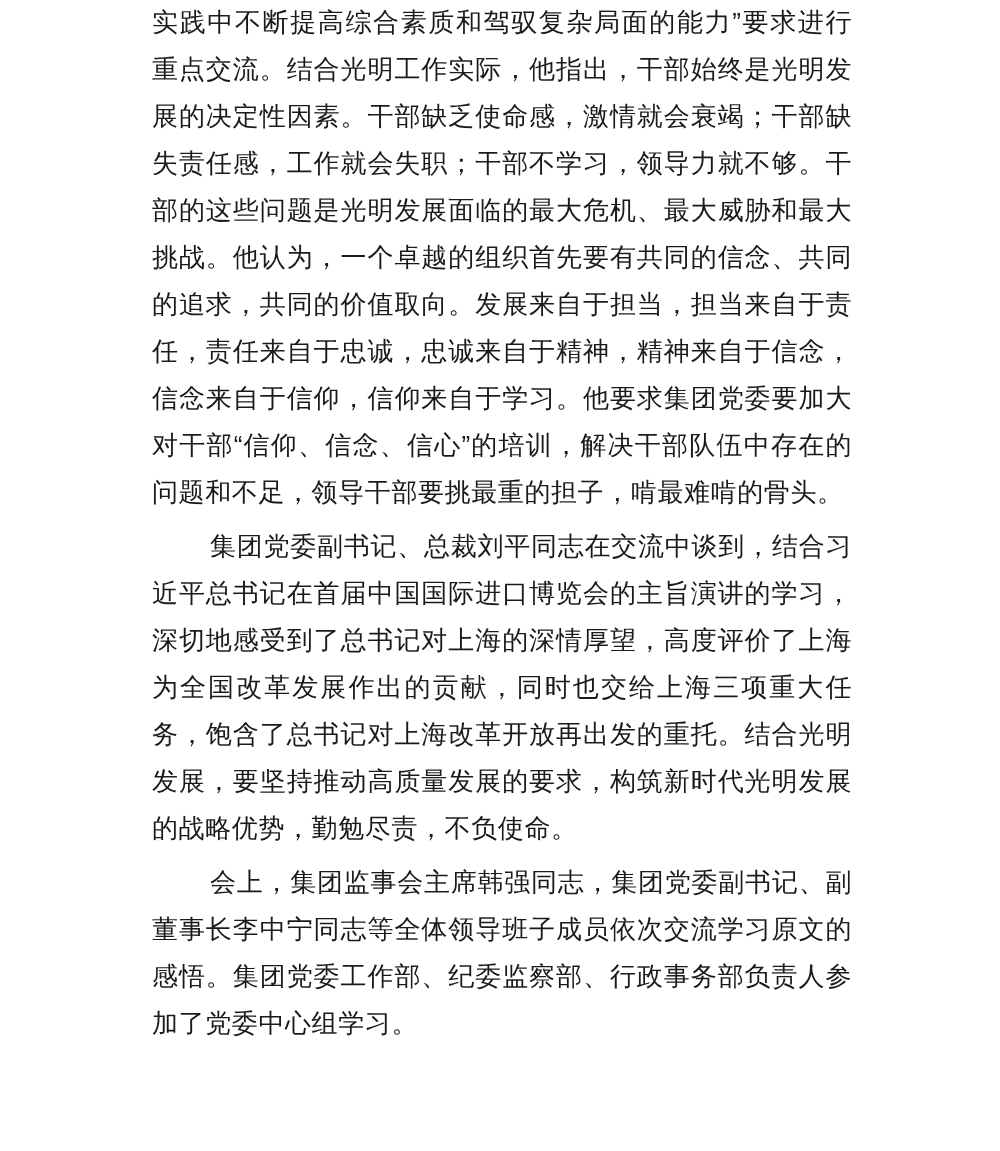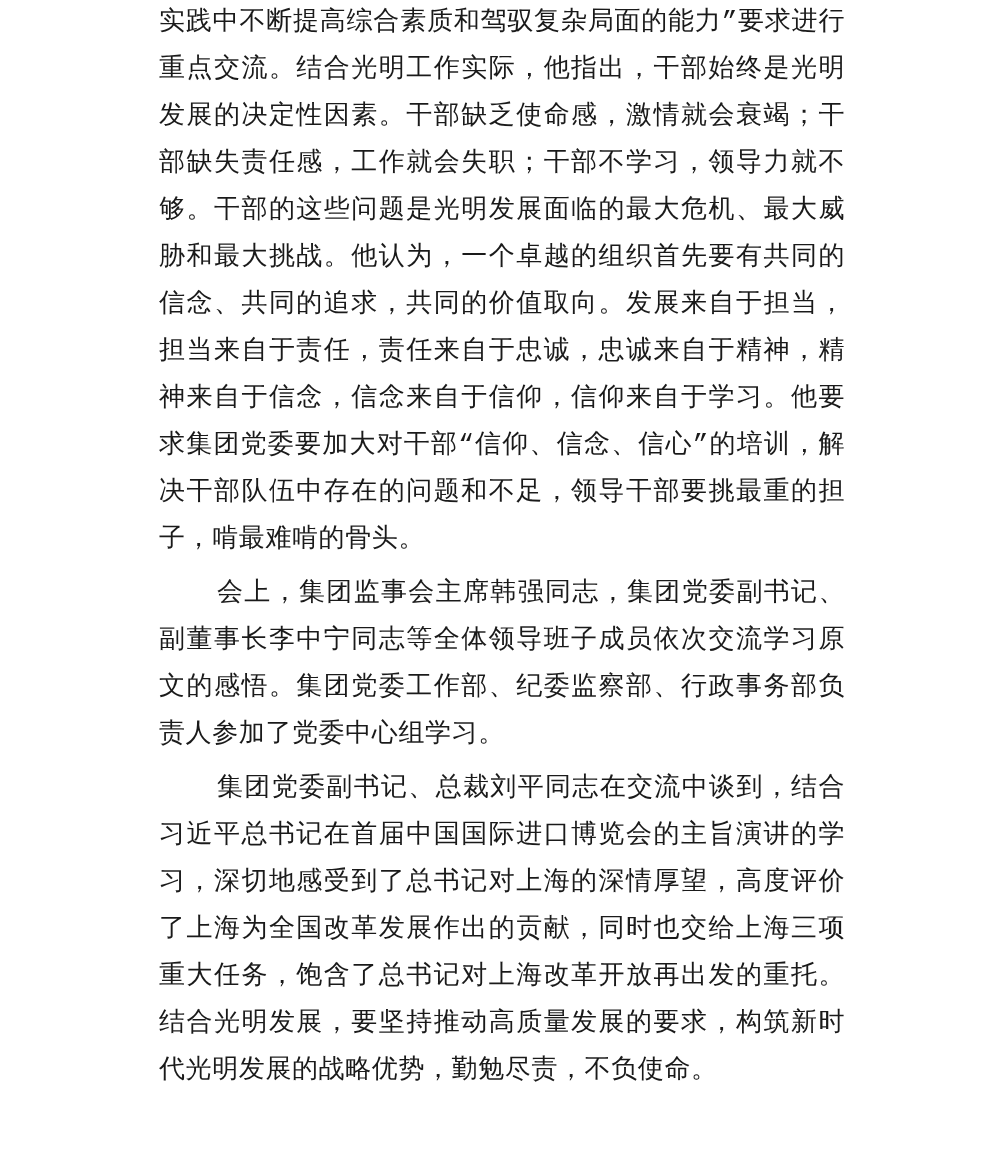--- a/index.html
+++ b/index.html
@@ -13,38 +13,38 @@
       overflow: hidden;
       position: relative;
     }
     .page {
       position: absolute;
       left: 152px;
       top: 0px;
       width: 700px;
     }
     .para {
-      margin: 7px;
+      margin: 0;
       padding: 0;
-      font-family: Liberation Mono, monospace;
+      font-family: Liberation Sans, sans-serif;
       font-size: 26px;
       line-height: 47px;
       color: #1a1a1a;
       text-align: justify;
       text-justify: inter-character;
       letter-spacing: 0.6px;
     }
     .para.first {
       margin-top: -1px;
     }
     .para.indent {
       text-indent: 58px;
       margin-top: 7px;
     }
   </style>
 </head>
 <body>
 
 <div class="page">
   <p class="para first">实践中不断提高综合素质和驾驭复杂局面的能力”要求进行重点交流。结合光明工作实际，他指出，干部始终是光明发展的决定性因素。干部缺乏使命感，激情就会衰竭；干部缺失责任感，工作就会失职；干部不学习，领导力就不够。干部的这些问题是光明发展面临的最大危机、最大威胁和最大挑战。他认为，一个卓越的组织首先要有共同的信念、共同的追求，共同的价值取向。发展来自于担当，担当来自于责任，责任来自于忠诚，忠诚来自于精神，精神来自于信念，信念来自于信仰，信仰来自于学习。他要求集团党委要加大对干部“信仰、信念、信心”的培训，解决干部队伍中存在的问题和不足，领导干部要挑最重的担子，啃最难啃的骨头。</p>
+  <p class="para indent">集团党委副书记、总裁刘平同志在交流中谈到，结合习近平总书记在首届中国国际进口博览会的主旨演讲的学习，深切地感受到了总书记对上海的深情厚望，高度评价了上海为全国改革发展作出的贡献，同时也交给上海三项重大任务，饱含了总书记对上海改革开放再出发的重托。结合光明发展，要坚持推动高质量发展的要求，构筑新时代光明发展的战略优势，勤勉尽责，不负使命。</p>
   <p class="para indent">会上，集团监事会主席韩强同志，集团党委副书记、副董事长李中宁同志等全体领导班子成员依次交流学习原文的感悟。集团党委工作部、纪委监察部、行政事务部负责人参加了党委中心组学习。</p>
-  <p class="para indent">集团党委副书记、总裁刘平同志在交流中谈到，结合习近平总书记在首届中国国际进口博览会的主旨演讲的学习，深切地感受到了总书记对上海的深情厚望，高度评价了上海为全国改革发展作出的贡献，同时也交给上海三项重大任务，饱含了总书记对上海改革开放再出发的重托。结合光明发展，要坚持推动高质量发展的要求，构筑新时代光明发展的战略优势，勤勉尽责，不负使命。</p>
 </div>
 
 </body></html>

